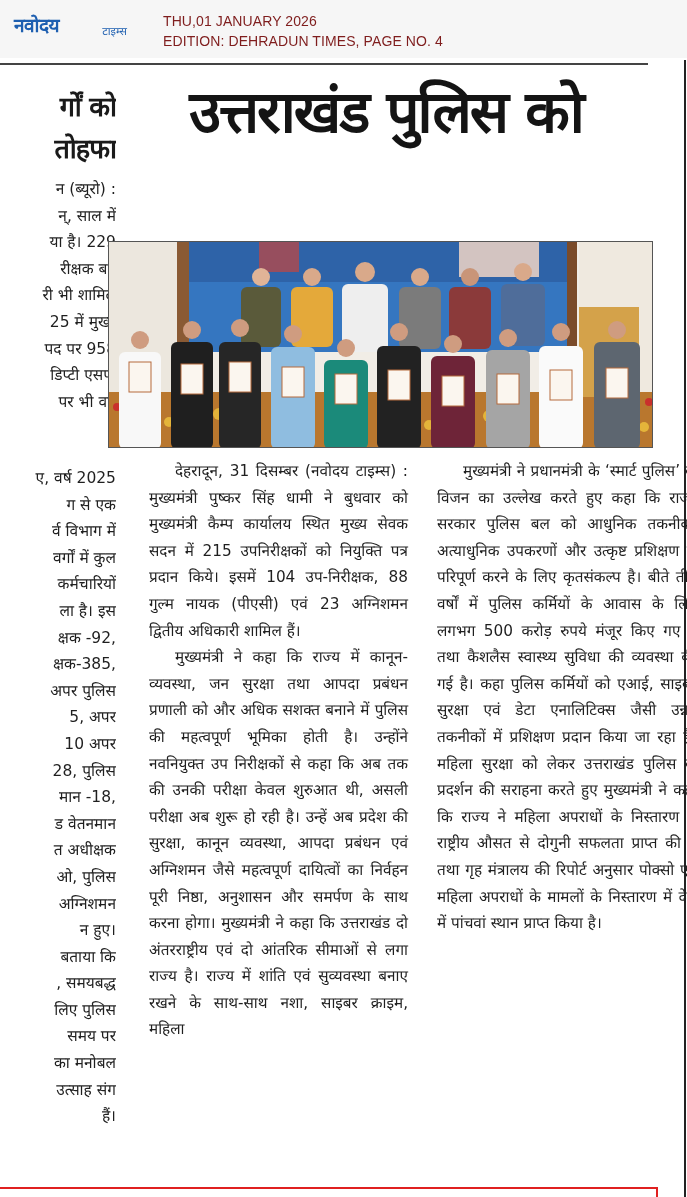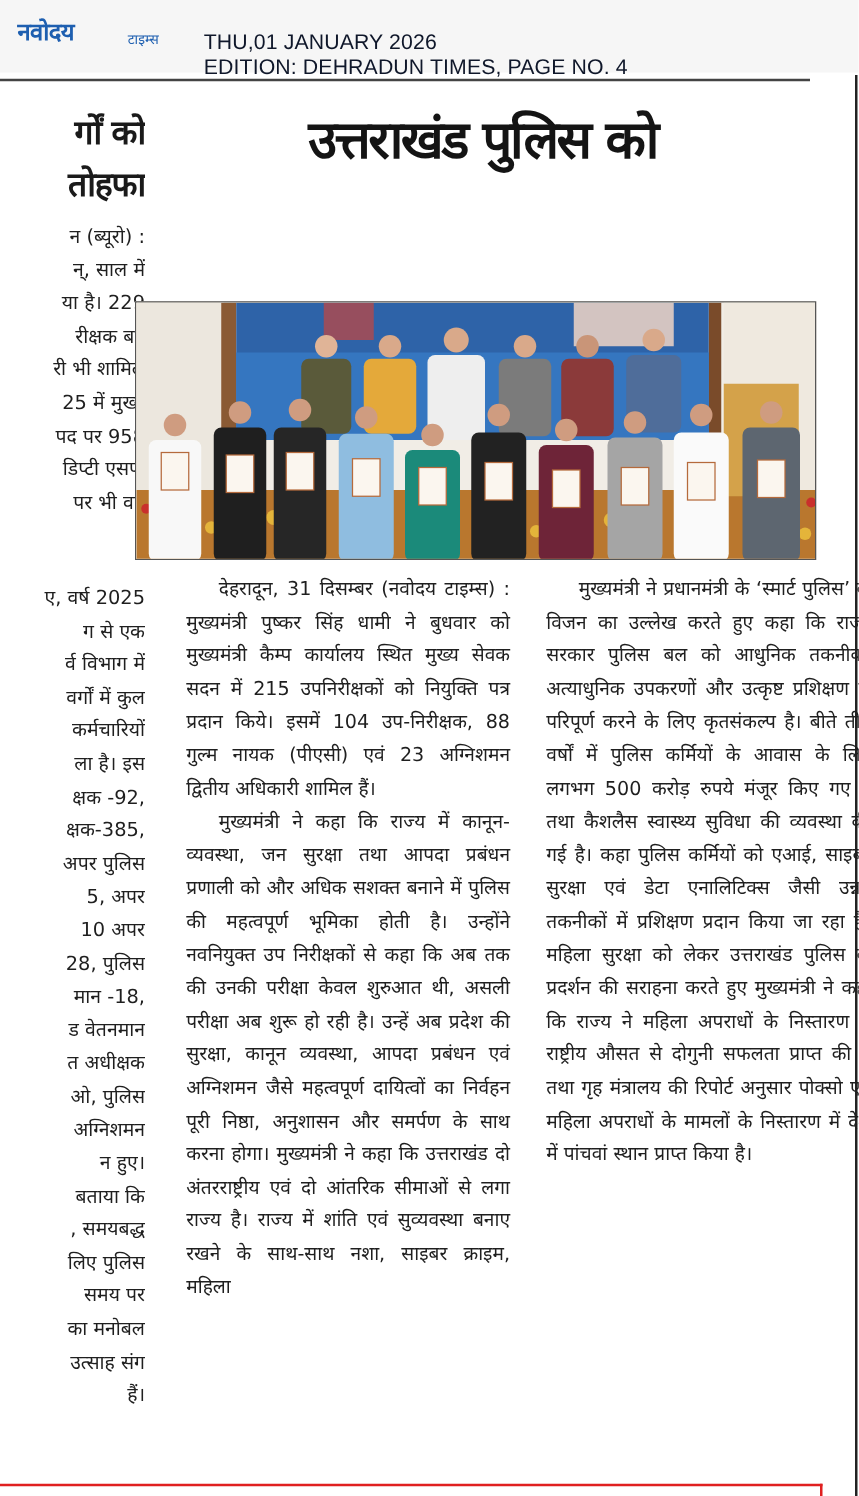--- a/index.html
+++ b/index.html
@@ -4,32 +4,32 @@
 <style>
   * { margin: 0; padding: 0; box-sizing: border-box; }
   html, body { width: 687px; height: 1197px; background: #ffffff; overflow: hidden; }
   body { position: relative; font-family: "DejaVu Sans", sans-serif; color: #1a1a1a; }
 
   
   .topbar { position: absolute; left: 0; top: 0; width: 687px; height: 58px; background: #f6f6f6; }
   .logo { position: absolute; left: 14px; top: 12px; display: flex; align-items: flex-end; gap: 42px; }
   .logo-main { font-family: "DejaVu Sans", sans-serif; font-weight: 700; font-size: 19px; color: #1e5fb0; letter-spacing: -0.5px; }
   .logo-sub { font-family: "DejaVu Sans", sans-serif; font-size: 11px; color: #1e5fb0; margin-left: 1px; }
-  .edition { position: absolute; left: 163px; top: 24px; font-family: "Liberation Sans", sans-serif; font-size: 17px; line-height: 20px; color: #0f172a; letter-spacing: 0.1px; }
+  .edition { position: absolute; left: 163px; top: 11px; font-family: "Liberation Sans", sans-serif; font-size: 14px; line-height: 20px; color: #7f1d1d; letter-spacing: 0.1px; }
   .topbar-rule { position: absolute; left: 0; top: 63px; width: 648px; height: 2px; background: #444; }
   .right-border { position: absolute; left: 684px; top: 60px; width: 2px; height: 1137px; background: #222; }
 
   
   .left-col { position: absolute; left: 16px; top: 80px; width: 100px; height: 1110px; overflow: hidden; }
   .left-head { position: absolute; right: 0; top: 6px; width: 200px; text-align: right; font-family: "DejaVu Sans", sans-serif; font-weight: 700; font-size: 27px; line-height: 42px; color: #1a1a1a; letter-spacing: -1px; }
   .left-text { position: absolute; right: 0; width: 220px; text-align: right; font-family: "DejaVu Sans", sans-serif; font-size: 15.5px; line-height: 26.6px; color: #1f1f1f; white-space: nowrap; }
   .left-text div { height: 26.6px; }
 
   
-  .headline { position: absolute; left: 112px; top: 78px; width: 548px; text-align: center; font-family: "DejaVu Sans", sans-serif; font-weight: 700; font-size: 42px; line-height: 68px; color: #141414; letter-spacing: -2px; }
+  .headline { position: absolute; left: 112px; top: 78px; width: 548px; text-align: center; font-family: "DejaVu Sans", sans-serif; font-weight: 700; font-size: 58px; line-height: 68px; color: #141414; letter-spacing: -2px; }
 
   
   .photo { position: absolute; left: 108px; top: 241px; width: 545px; height: 207px; border: 1.5px solid #555; overflow: hidden; background: #efe8dc; }
   .photo svg { display: block; }
 
   
   .col { position: absolute; top: 458px; font-family: "DejaVu Sans", sans-serif; font-size: 15.3px; line-height: 26.6px; color: #1f1f1f; text-align: justify; margin-left: 40px; }
   .col-mid { left: 109px; width: 259px; }
   .col-right { left: 397px; width: 260px; }
   .col p { margin: 0; }

